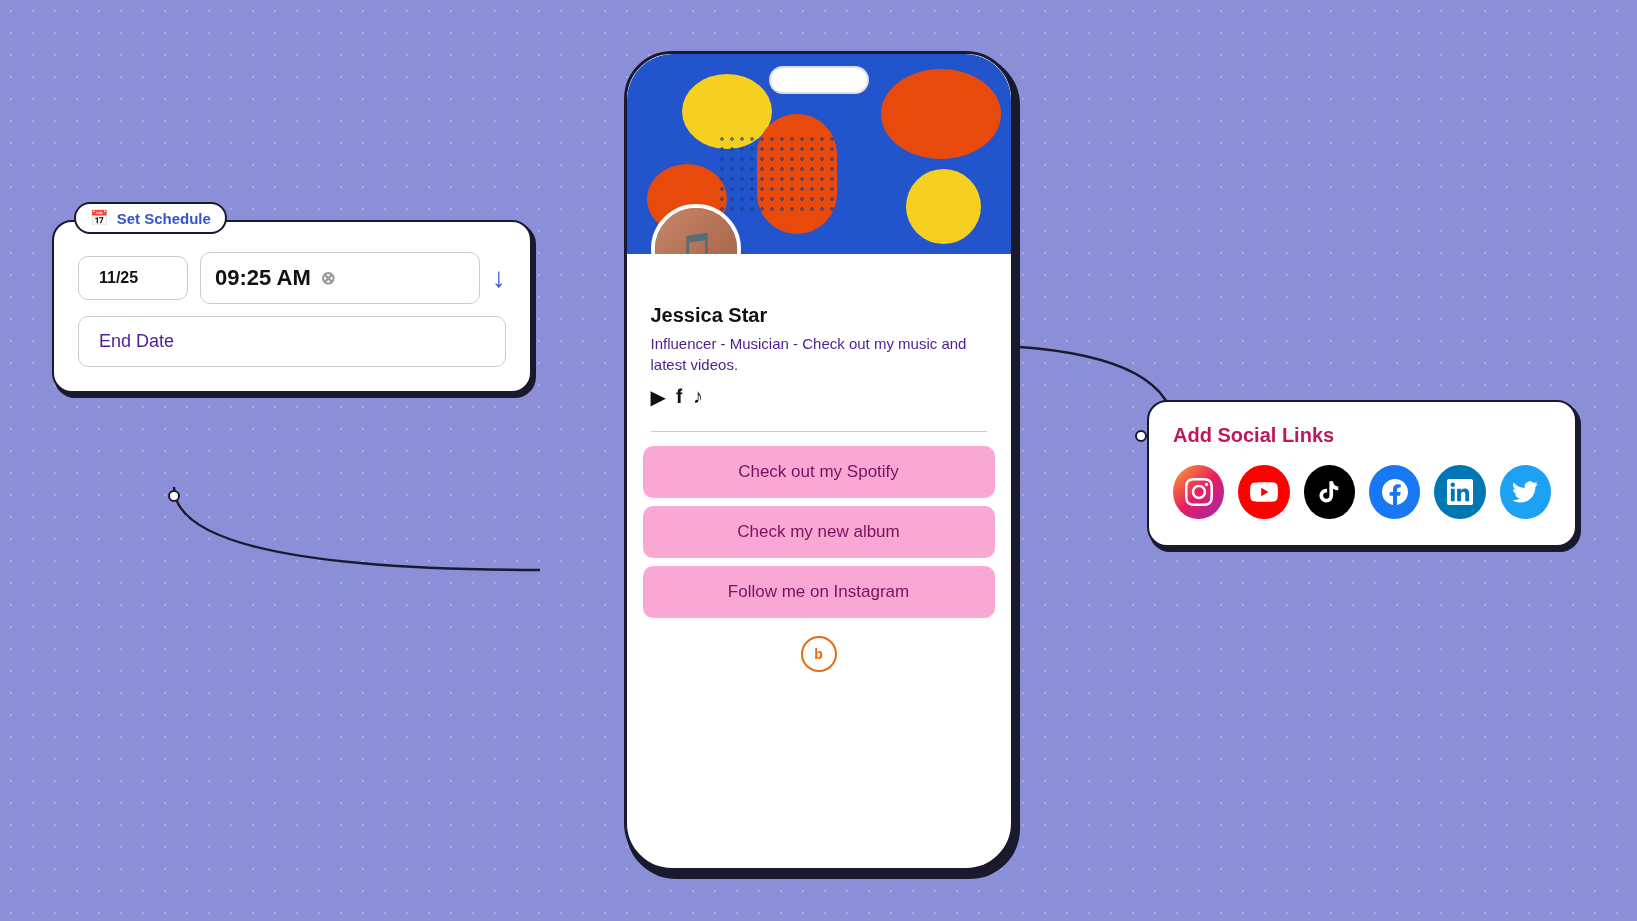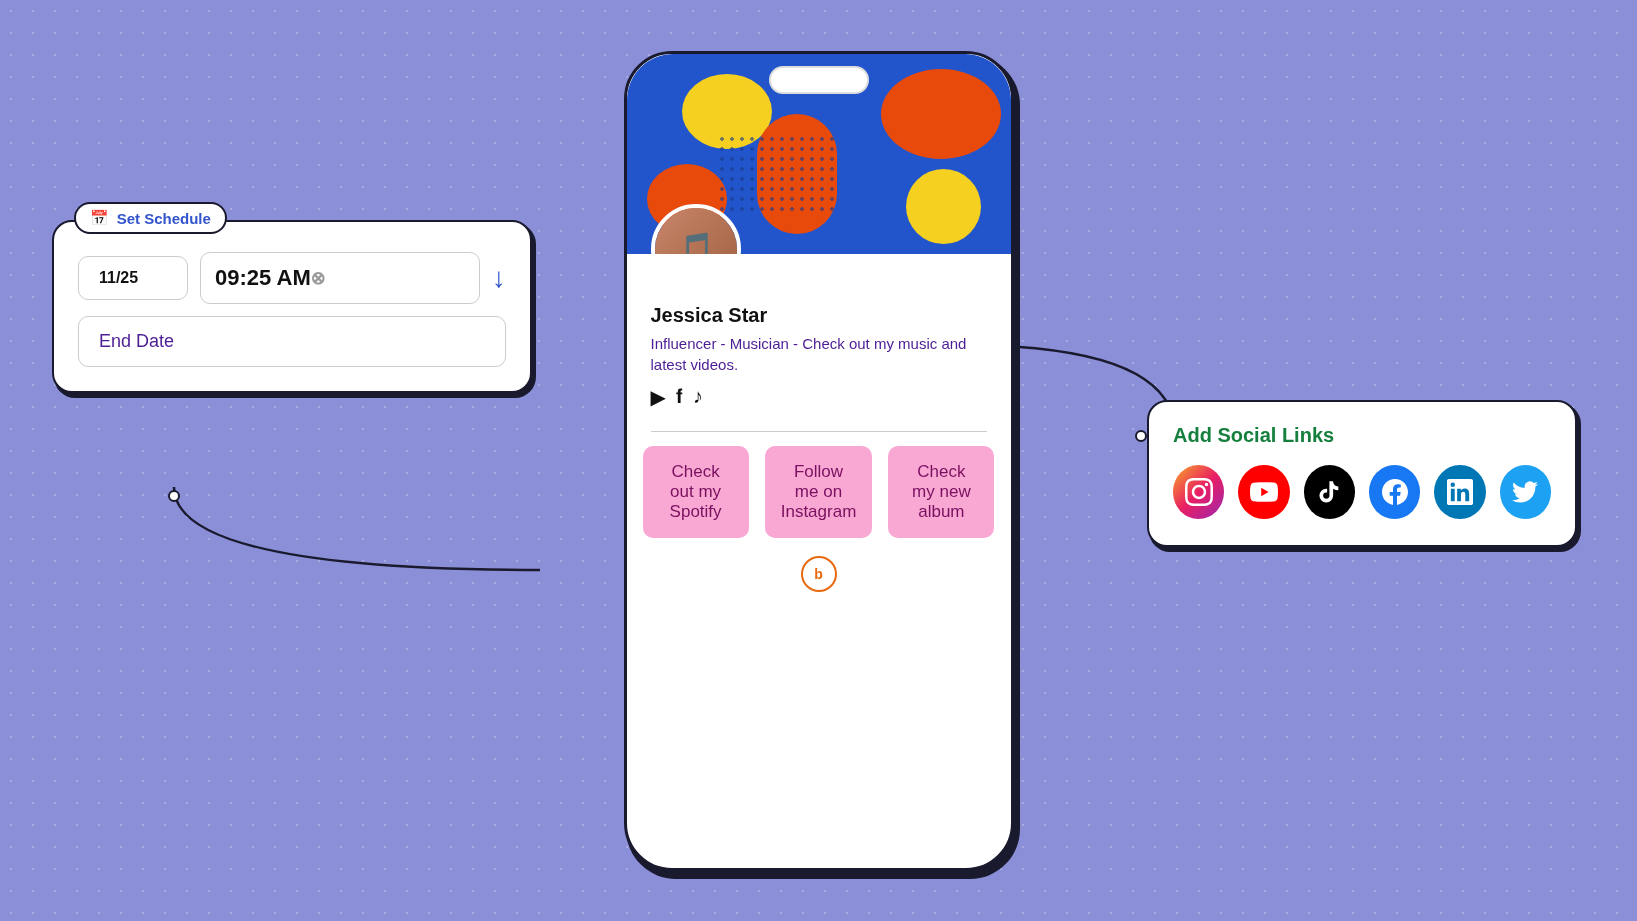--- a/index.html
+++ b/index.html
@@ -156,22 +156,22 @@
       width: calc(100% - 48px);
       margin: 0 24px 14px;
       height: 1.5px;
       background: #ccc;
     }
 
     
     .link-buttons {
       padding: 0 16px;
       display: flex;
-      flex-direction: row;
-      gap: 16px;
+      flex-direction: column;
+      gap: 8px;
     }
     .link-btn {
       background: #f9a8d4;
       border: none;
       border-radius: 10px;
       padding: 16px;
       font-size: 17px;
       color: #7a1060;
       font-weight: 500;
       text-align: center;
@@ -249,20 +249,21 @@
     .time-box {
       background: #fff;
       border: 1.5px solid #ccc;
       border-radius: 10px;
       padding: 12px 14px;
       font-size: 22px;
       font-weight: 600;
       color: #111;
       display: flex;
       align-items: center;
+      gap: 10px;
       flex: 1;
     }
     .clear-icon {
       color: #999;
       font-size: 18px;
       cursor: pointer;
     }
     .arrow-down-icon {
       font-size: 28px;
       color: #3355cc;
@@ -301,21 +302,21 @@
       background: #fff;
       border-radius: 20px;
       border: 2px solid #1a1a2e;
       box-shadow: 3px 4px 0 1px #1a1a2e;
       padding: 22px 24px 26px;
       z-index: 8;
     }
     .social-panel-title {
       font-size: 20px;
       font-weight: 800;
-      color: #15803d;
+      color: #be185d;
       margin-bottom: 18px;
     }
     .social-icons-large {
       display: flex;
       gap: 14px;
       align-items: center;
     }
     .si {
       width: 54px;
       height: 54px;
@@ -420,22 +421,22 @@
         <span class="social-icon-small">▶</span>
         <span class="social-icon-small">𝐟</span>
         <span class="social-icon-small">♪</span>
       </div>
     </div>
 
     <div class="divider-line"></div>
 
     <div class="link-buttons">
       <button class="link-btn">Check out my Spotify</button>
+      <button class="link-btn">Check my new album</button>
       <button class="link-btn">Follow me on Instagram</button>
-      <button class="link-btn">Check my new album</button>
     </div>
 
     <div class="phone-bottom">
       <div class="bio-logo">b</div>
     </div>
 
   </div>
 </div>
 
 <div class="connector-social"></div>

